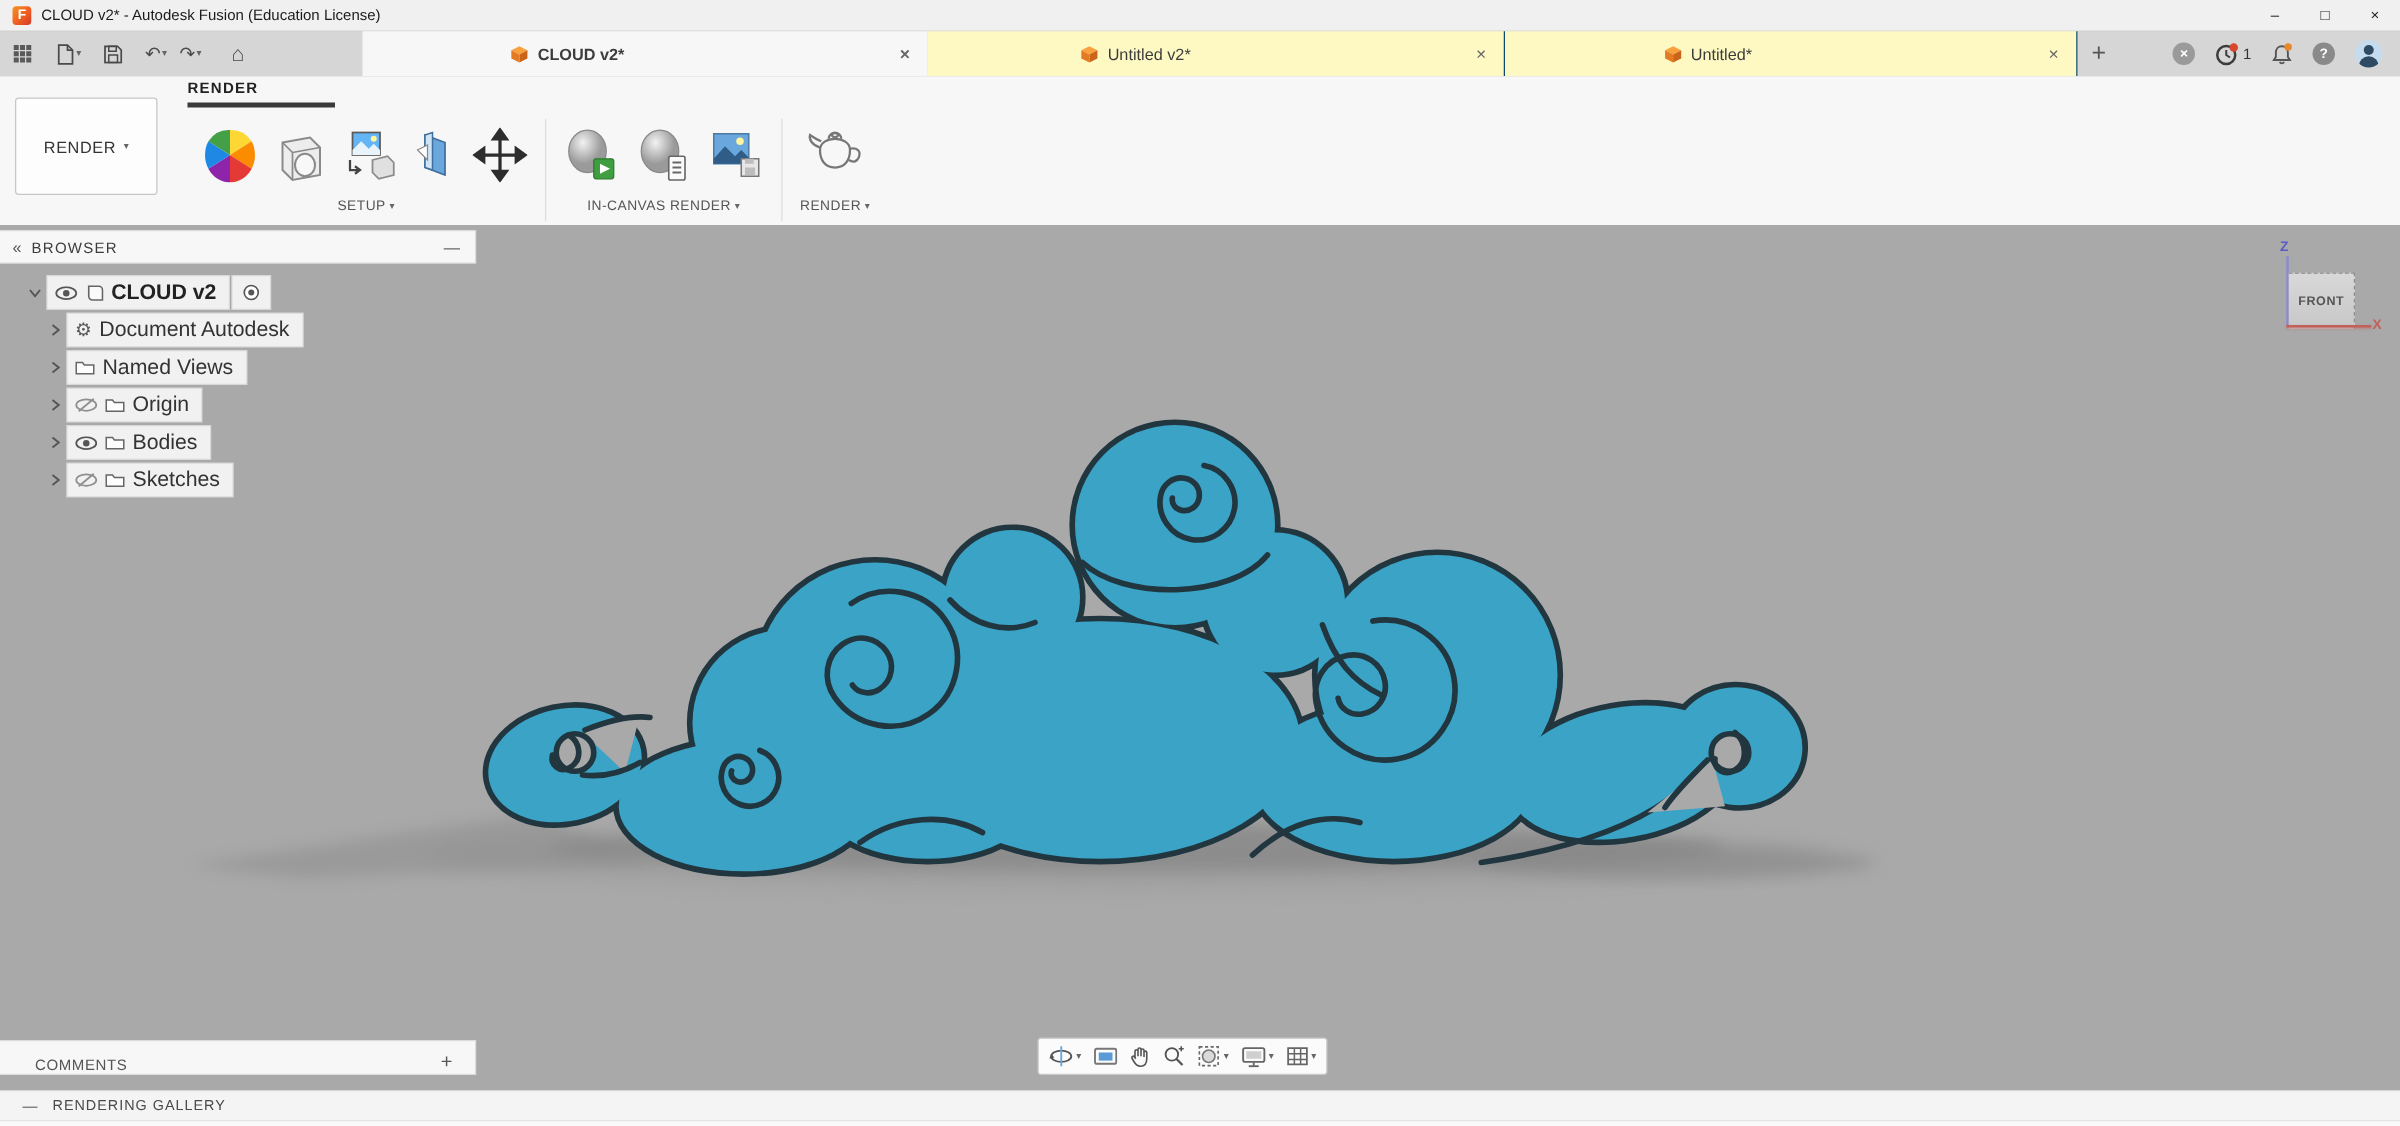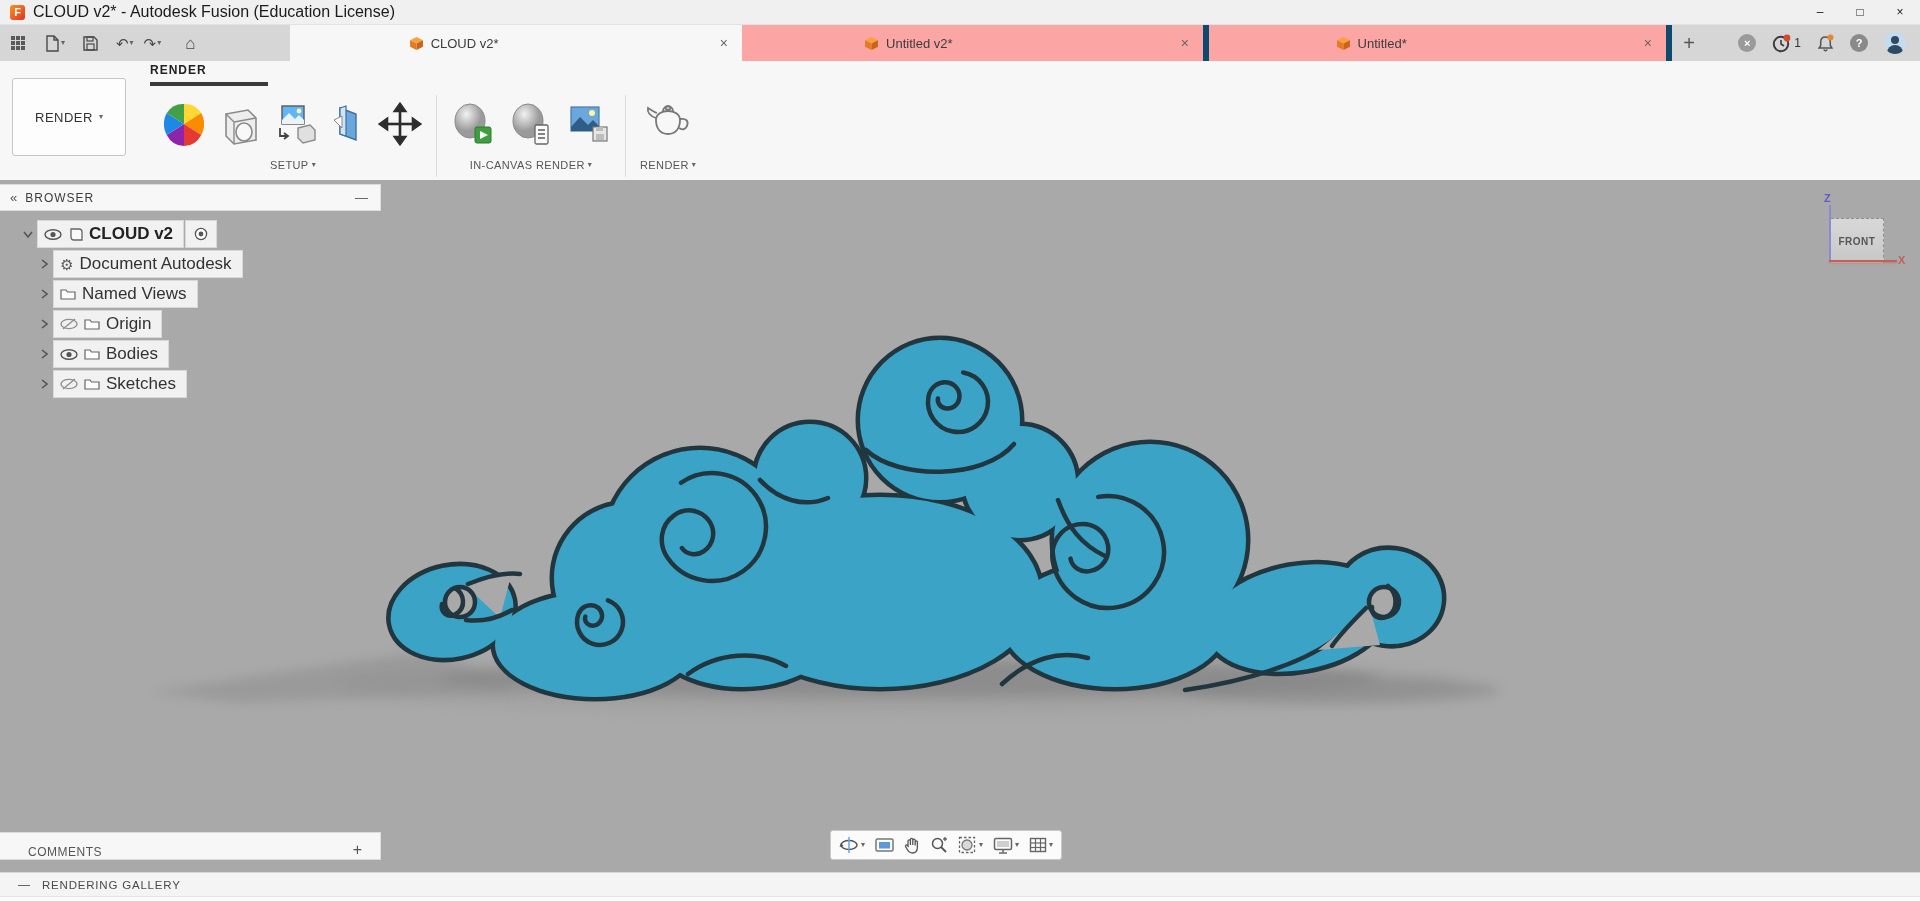--- a/index.html
+++ b/index.html
@@ -4,38 +4,38 @@
 <style>
   html,body{margin:0;padding:0;background:#555;}
   .app{position:relative;width:1920px;height:901px;font-family:"Liberation Sans",sans-serif;
        background:#a9a9a9;overflow:hidden;user-select:none;}
   
   .titlebar{position:absolute;left:0;top:0;width:1920px;height:25px;background:#f0f0f0;
             display:flex;align-items:center;border-bottom:1px solid #e2e2e2;box-sizing:border-box;}
   .fusion-logo{width:15px;height:15px;margin:0 8px 0 10px;border-radius:3px;
                background:linear-gradient(135deg,#f7941e 0%,#ef5d22 55%,#d33a26 100%);
                color:#fff;font-size:11px;font-weight:bold;display:flex;align-items:center;justify-content:center;}
-  .title-text{font-size:16px;color:#1b1b1b;}
+  .title-text{font-size:12px;color:#1b1b1b;}
   .win-controls{margin-left:auto;display:flex;height:100%;}
   .win-btn{width:40px;height:100%;display:flex;align-items:center;justify-content:center;
            font-size:12px;color:#222;cursor:pointer;}
   
   .topbar{position:absolute;left:0;top:25px;width:1920px;height:36px;background:#d6d6d6;display:flex;align-items:stretch;}
   .quickbar{width:290px;display:flex;align-items:center;gap:4px;padding-left:8px;box-sizing:border-box;color:#4a4a4a;}
   .qb-item{display:flex;align-items:center;gap:1px;padding:2px 3px;cursor:pointer;}
   .qb-glyph{font-size:15px;line-height:1;color:#4a4a4a;}
   .caret{font-size:8px;color:#666;line-height:1;}
   .grid-icon{display:grid;grid-template-columns:repeat(3,4px);grid-template-rows:repeat(3,4px);gap:1px;}
   .grid-icon i{background:#5a5a5a;}
-  .doc-tab{display:flex;align-items:center;background:#fca5a5;border-right:6px solid #0c4a6e;
+  .doc-tab{display:flex;align-items:center;background:#fef9c3;border-right:1px solid #0c4a6e;
            padding:0 10px;cursor:pointer;position:relative;}
   .doc-tab .tab-label{font-size:13px;color:#3c3c3c;margin-left:7px;white-space:nowrap;}
   .doc-tab .tab-close{margin-left:auto;font-size:14px;color:#666;padding:0 4px;cursor:pointer;}
   .tab-active{background:#f7f7f7;border-right:none;}
-  .tab1{width:432px;}.tab2{width:441px;}.tab3{width:437px;}
+  .tab1{width:432px;font-weight:bold;}.tab2{width:441px;}.tab3{width:437px;}
   .tab-center{display:flex;align-items:center;margin:0 auto;}
   .newtab{width:34px;display:flex;align-items:center;justify-content:center;font-size:20px;color:#555;cursor:pointer;}
   .topright{margin-left:auto;display:flex;align-items:center;gap:16px;padding-right:14px;}
   .tr-icon{position:relative;cursor:pointer;display:flex;align-items:center;}
   .circ{width:18px;height:18px;border-radius:50%;display:flex;align-items:center;justify-content:center;
         font-size:11px;font-weight:bold;color:#fff;background:#8a8a8a;}
   .job-count{font-size:12px;color:#333;margin-left:3px;}
   .avatar{width:22px;height:22px;border-radius:50%;background:#c5dcef;overflow:hidden;position:relative;}
   .avatar .head{position:absolute;left:7px;top:4px;width:8px;height:8px;border-radius:50%;background:#2f4a63;}
   .avatar .body{position:absolute;left:3px;top:13px;width:16px;height:10px;border-radius:8px 8px 0 0;background:#2f4a63;}

